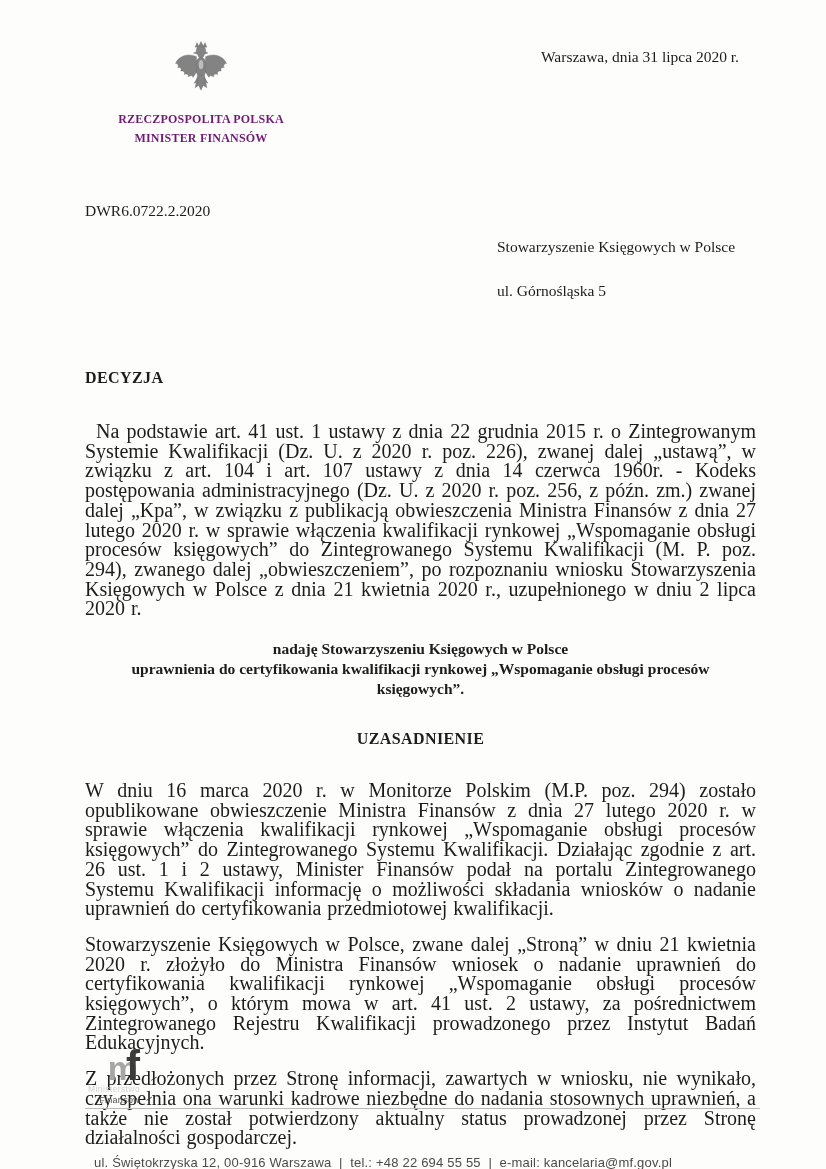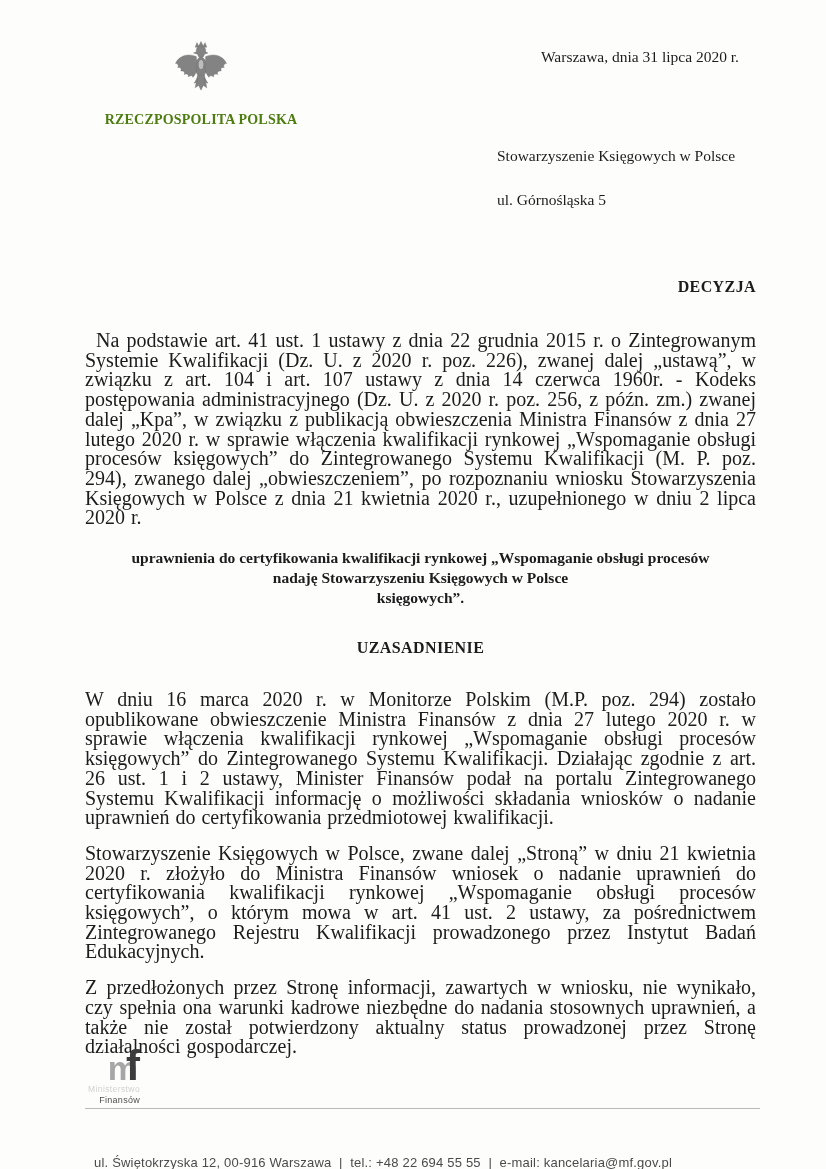--- a/index.html
+++ b/index.html
@@ -30,24 +30,24 @@
     margin-left: -8px;
     text-align: center;
   }
   .emblem {
     display: block;
     margin: 0 auto 6px auto;
     opacity: 0.85;
   }
   .institution-line {
     font-weight: bold;
-    font-size: 14px;
+    font-size: 12px;
     line-height: 19px;
     letter-spacing: 0.2px;
-    color: #4d7c0f;
+    color: #701a75;
   }
   .place-date {
     font-size: 15.5px;
     margin-top: 10px;
     margin-right: 17px;
   }
   
   .reference {
     margin-top: 54px;
     font-size: 15.5px;
@@ -55,21 +55,21 @@
   .addressee {
     margin-top: 16px;
     margin-left: 412px;
     font-size: 15.5px;
     line-height: 21px;
   }
   .addressee .name { margin-bottom: 23px; }
   
   .doc-title {
     margin-top: 68px;
-    text-align: right;
+    text-align: left;
     font-weight: bold;
     font-size: 16px;
     letter-spacing: 0.4px;
   }
   .para {
     margin-top: 33px;
     font-size: 20px;
     line-height: 19.7px;
     text-align: justify;
     word-spacing: 1px;
@@ -164,37 +164,39 @@
           <path d="M42 30 C28 24 12 28 6 42 C10 42 12 45 10 49 C15 48 17 51 15 55 C20 54 23 57 21 61 C26 59 29 61 28 65 C33 62 36 63 36 66 C40 62 43 56 43 48 Z"></path>
           <path d="M58 30 C72 24 88 28 94 42 C90 42 88 45 90 49 C85 48 83 51 85 55 C80 54 77 57 79 61 C74 59 71 61 72 65 C67 62 64 63 64 66 C60 62 57 56 57 48 Z"></path>
           <path d="M44 62 L40 84 L46 80 L50 88 L54 80 L60 84 L56 62 Z"></path>
           <path d="M44 66 L38 76 L44 74 Z M56 66 L62 76 L56 74 Z"></path>
         </g>
         <g fill="#f5f5f5" opacity="0.5">
           <ellipse cx="50" cy="44" rx="4" ry="8"></ellipse>
         </g>
       </svg>
       <div class="institution-line">RZECZPOSPOLITA POLSKA</div>
+      <div class="institution-line">MINISTER FINANSÓW</div>
     </div>
     <div class="place-date">Warszawa, dnia 31 lipca 2020 r.</div>
   </div>
 
+  <div class="reference">DWR6.0722.2.2020</div>
 
   <div class="addressee">
     <div class="name">Stowarzyszenie Księgowych w Polsce</div>
     <div>ul. Górnośląska 5</div>
   </div>
 
   <div class="doc-title">DECYZJA</div>
 
   <div class="para first">Na podstawie art. 41 ust. 1 ustawy z dnia 22 grudnia 2015 r. o Zintegrowanym Systemie Kwalifikacji (Dz. U. z 2020 r. poz. 226), zwanej dalej „ustawą”, w związku z art. 104 i art. 107 ustawy z dnia 14 czerwca 1960r. - Kodeks postępowania administracyjnego (Dz. U. z 2020 r. poz. 256, z późn. zm.) zwanej dalej „Kpa”, w związku z publikacją obwieszczenia Ministra Finansów z dnia 27 lutego 2020 r. w sprawie włączenia kwalifikacji rynkowej „Wspomaganie obsługi procesów księgowych” do Zintegrowanego Systemu Kwalifikacji (M. P. poz. 294), zwanego dalej „obwieszczeniem”, po rozpoznaniu wniosku Stowarzyszenia Księgowych w Polsce z dnia 21 kwietnia 2020 r., uzupełnionego w dniu 2 lipca 2020 r.</div>
 
   <div class="ruling">
+    <div>nadaję Stowarzyszeniu Księgowych w Polsce</div>
     <div>uprawnienia do certyfikowania kwalifikacji rynkowej „Wspomaganie obsługi procesów</div>
-    <div>nadaję Stowarzyszeniu Księgowych w Polsce</div>
     <div>księgowych”.</div>
   </div>
 
   <div class="section-title">UZASADNIENIE</div>
 
   <div class="para">W dniu 16 marca 2020 r. w Monitorze Polskim (M.P. poz. 294) zostało opublikowane obwieszczenie Ministra Finansów z dnia 27 lutego 2020 r. w sprawie włączenia kwalifikacji rynkowej „Wspomaganie obsługi procesów księgowych” do Zintegrowanego Systemu Kwalifikacji. Działając zgodnie z art. 26 ust. 1 i 2 ustawy, Minister Finansów podał na portalu Zintegrowanego Systemu Kwalifikacji informację o możliwości składania wniosków o nadanie uprawnień do certyfikowania przedmiotowej kwalifikacji.</div>
 
   <div class="para">Stowarzyszenie Księgowych w Polsce, zwane dalej „Stroną” w dniu 21 kwietnia 2020 r. złożyło do Ministra Finansów wniosek o nadanie uprawnień do certyfikowania kwalifikacji rynkowej „Wspomaganie obsługi procesów księgowych”, o którym mowa w art. 41 ust. 2 ustawy, za pośrednictwem Zintegrowanego Rejestru Kwalifikacji prowadzonego przez Instytut Badań Edukacyjnych.</div>
 
   <div class="para">Z przedłożonych przez Stronę informacji, zawartych w wniosku, nie wynikało, czy spełnia ona warunki kadrowe niezbędne do nadania stosownych uprawnień, a także nie został potwierdzony aktualny status prowadzonej przez Stronę działalności gospodarczej.</div>

